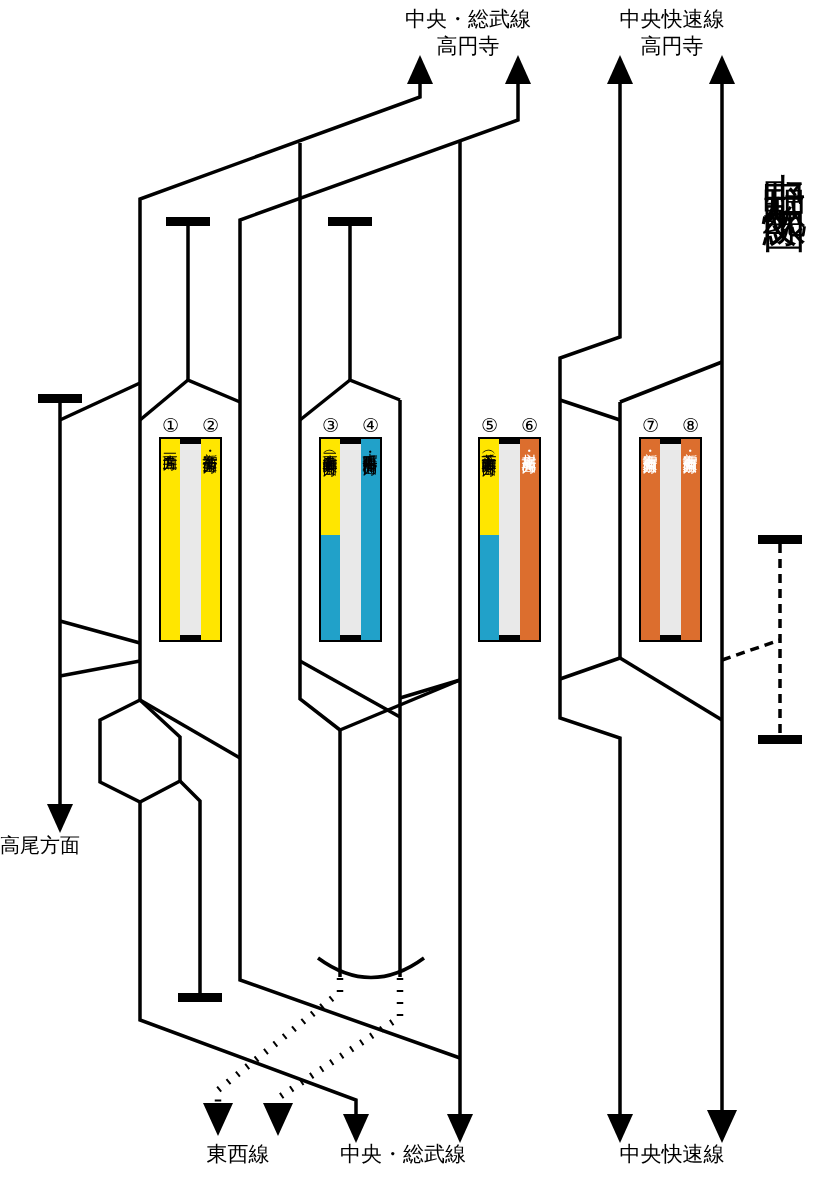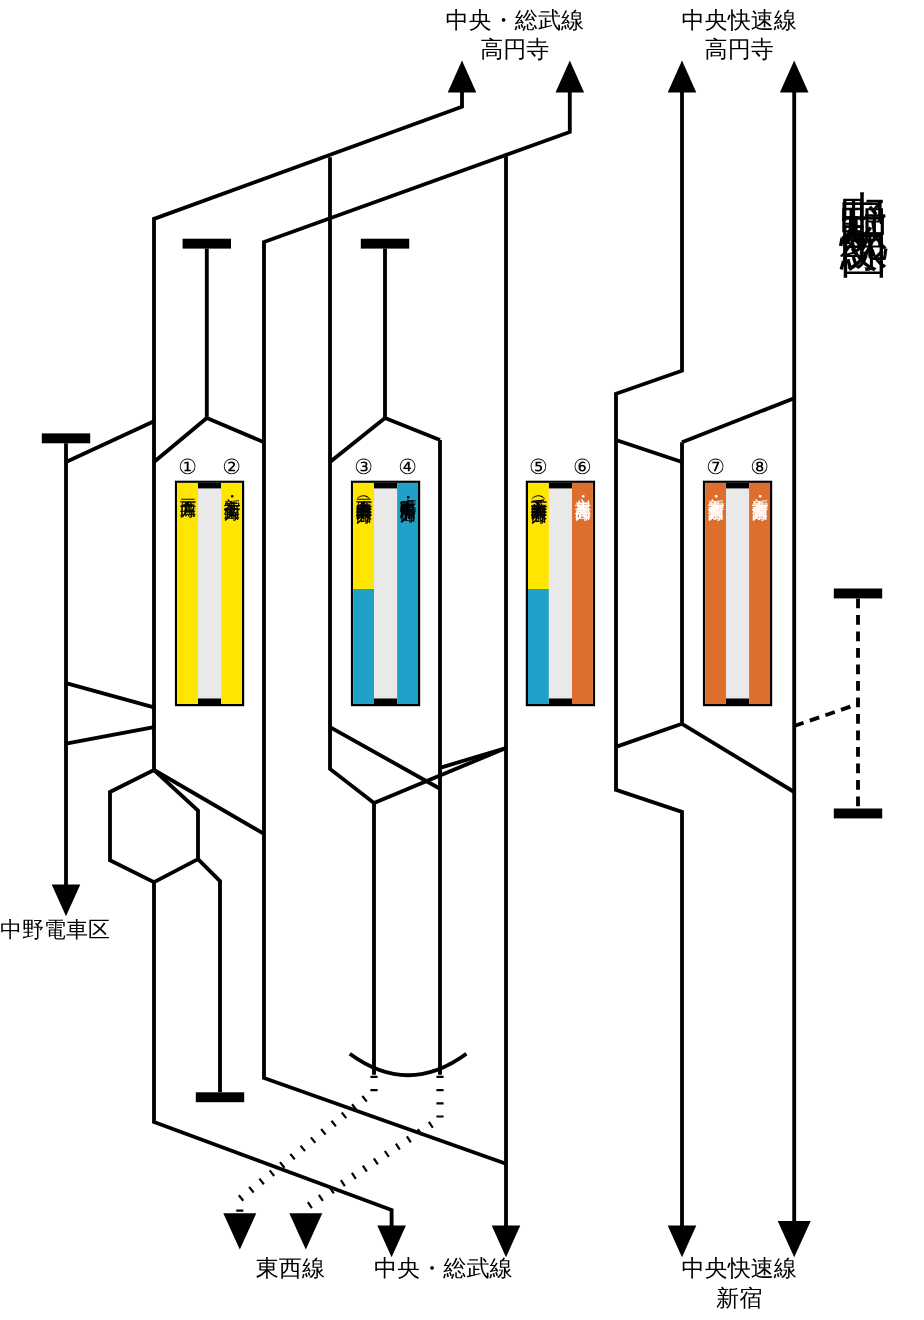--- a/index.html
+++ b/index.html
@@ -103,32 +103,31 @@
 
   <div class="lbl" style="left:368px;top:5px;width:200px;">
     <span>中央・総武線</span>
     <span class="st">高円寺</span>
   </div>
   <div class="lbl" style="left:572px;top:5px;width:200px;">
     <span>中央快速線</span>
     <span class="st">高円寺</span>
   </div>
 
-  <div class="lbl" style="left:164px;top:1140px;width:200px;">
+  <div class="lbl" style="left:138px;top:1140px;width:200px;">
     <span>東西線</span>
   </div>
   <div class="lbl" style="left:303px;top:1140px;width:200px;">
     <span>中央・総武線</span>
   </div>
   <div class="lbl" style="left:572px;top:1140px;width:200px;">
     <span>中央快速線</span>
-    <span class="st">新宿</span>
   </div>
 
-  <div id="depot-label">中野電車区</div>
+  <div id="depot-label">高尾方面</div>
 
   <div id="diagram-title">中野駅配線図</div>
 
   <div class="pnum" style="left:158px;">①</div>
   <div class="pnum" style="left:198px;">②</div>
   <div class="pnum" style="left:318px;">③</div>
   <div class="pnum" style="left:358px;">④</div>
   <div class="pnum" style="left:477px;">⑤</div>
   <div class="pnum" style="left:517px;">⑥</div>
   <div class="pnum" style="left:638px;">⑦</div>

